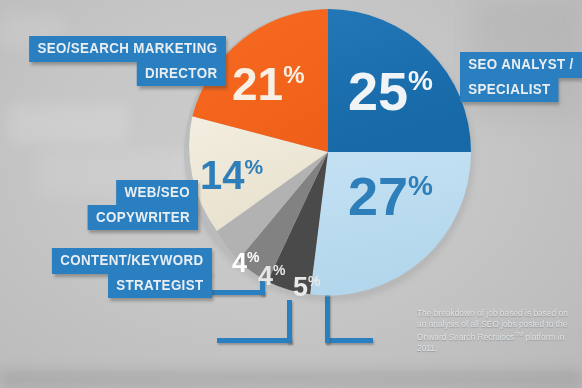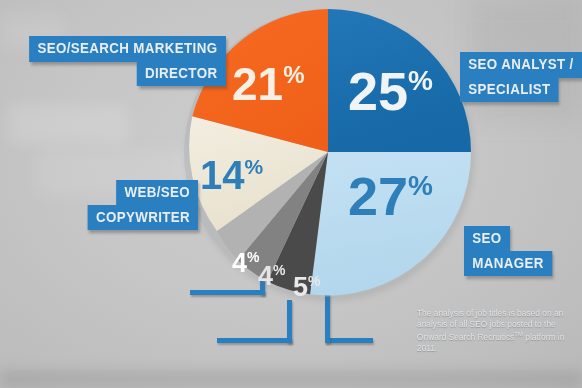--- a/index.html
+++ b/index.html
@@ -163,33 +163,33 @@
   <div class="banner left" style="left:12px;top:36px;">
     <span class="ln">SEO/SEARCH MARKETING</span>
     <span class="ln second">DIRECTOR</span>
   </div>
 
   <div class="banner left" style="left:78px;top:180px;">
     <span class="ln">WEB/SEO</span>
     <span class="ln second">COPYWRITER</span>
   </div>
 
+  <div class="banner left" style="left:38px;top:248px;">
+    <span class="ln">CONTENT/KEYWORD</span>
+    <span class="ln second">STRATEGIST</span>
+  </div>
 
 
 
   <div class="banner right" style="left:460px;top:52px;">
     <span class="ln">SEO ANALYST /</span>
     <span class="ln second">SPECIALIST</span>
   </div>
 
-  <div class="banner right" style="left:464px;top:226px;">
-    <span class="ln">SEO</span>
-    <span class="ln second">MANAGER</span>
-  </div>
 
   <div id="footnote">
-    <span>The analysis of job titles is based</span>
+    <span>The breakdown of job based is based</span>
     <span>on an analysis of all SEO jobs posted</span>
     <span>to the Onward Search Recruitics</span><sup>TM</sup>
     <span>platform in 2011.</span>
   </div>
 
 </div>
 
 </body></html>

